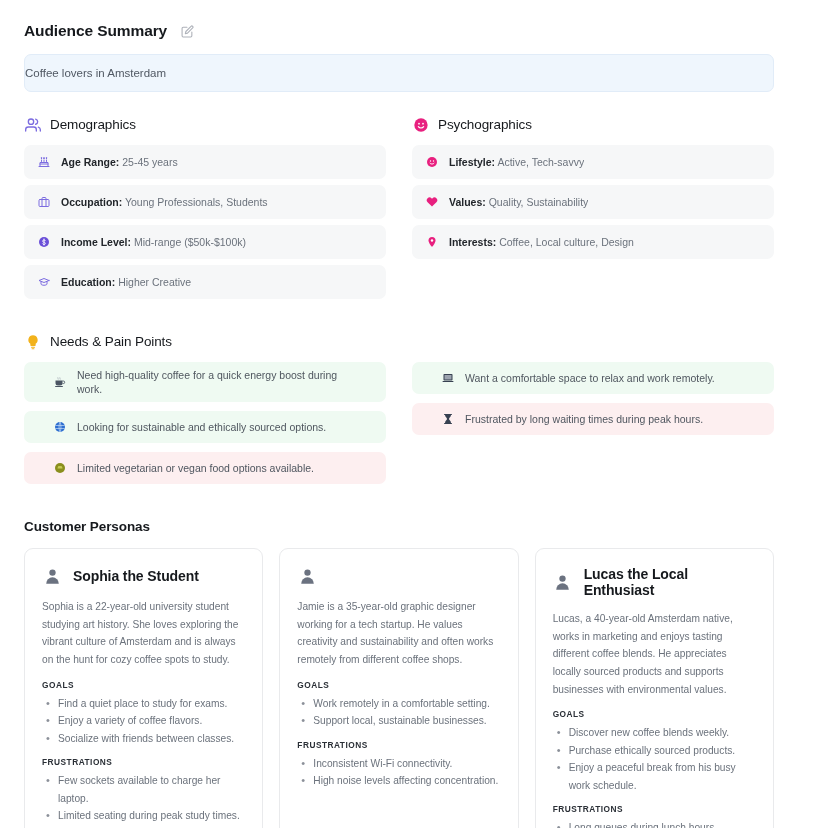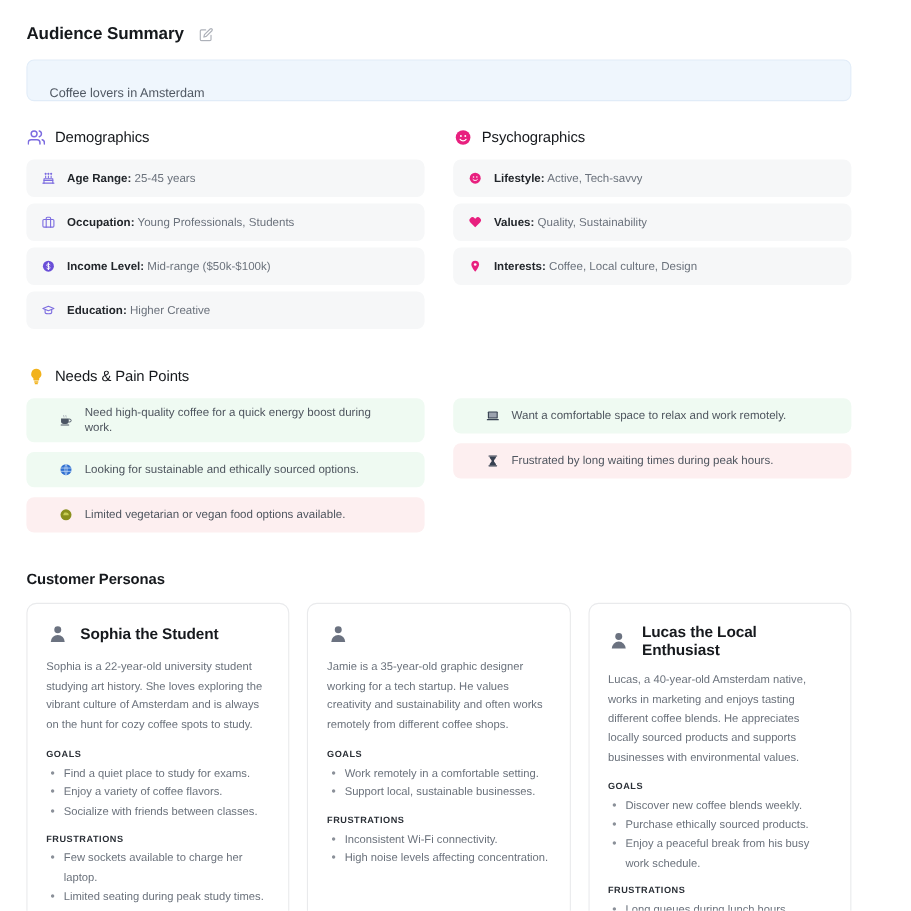--- a/index.html
+++ b/index.html
@@ -17,22 +17,22 @@
   .summary-head { display: flex; align-items: center; gap: 12px; margin-bottom: 14px; }
   .summary-title { font-size: 15.5px; font-weight: 700; letter-spacing: -0.1px; color: #16191d; }
   .edit-btn { width: 16px; height: 16px; display: inline-flex; align-items: center; justify-content: center; cursor: pointer; opacity: .55; }
   .edit-btn svg { display: block; }
 
   .summary-box {
     background: #eff6fd;
     border: 1px solid #e1ecf8;
     border-radius: 7px;
     height: 38px;
-    display: flex; align-items: flex-end;
-    padding: 0 20px;
+    display: flex; align-items: center;
+    padding: 0 0;
     margin-bottom: 24px;
   }
   .summary-box-text { font-size: 11.5px; color: #505863; }
 
   
   .cols { display: flex; gap: 26px; }
   .col { flex: 1 1 0; min-width: 0; }
 
   .section-head { display: flex; align-items: center; gap: 9px; margin-bottom: 12px; }
   .section-head .sec-icon { width: 17px; height: 17px; display: inline-flex; align-items: center; justify-content: center; flex: 0 0 auto; }

